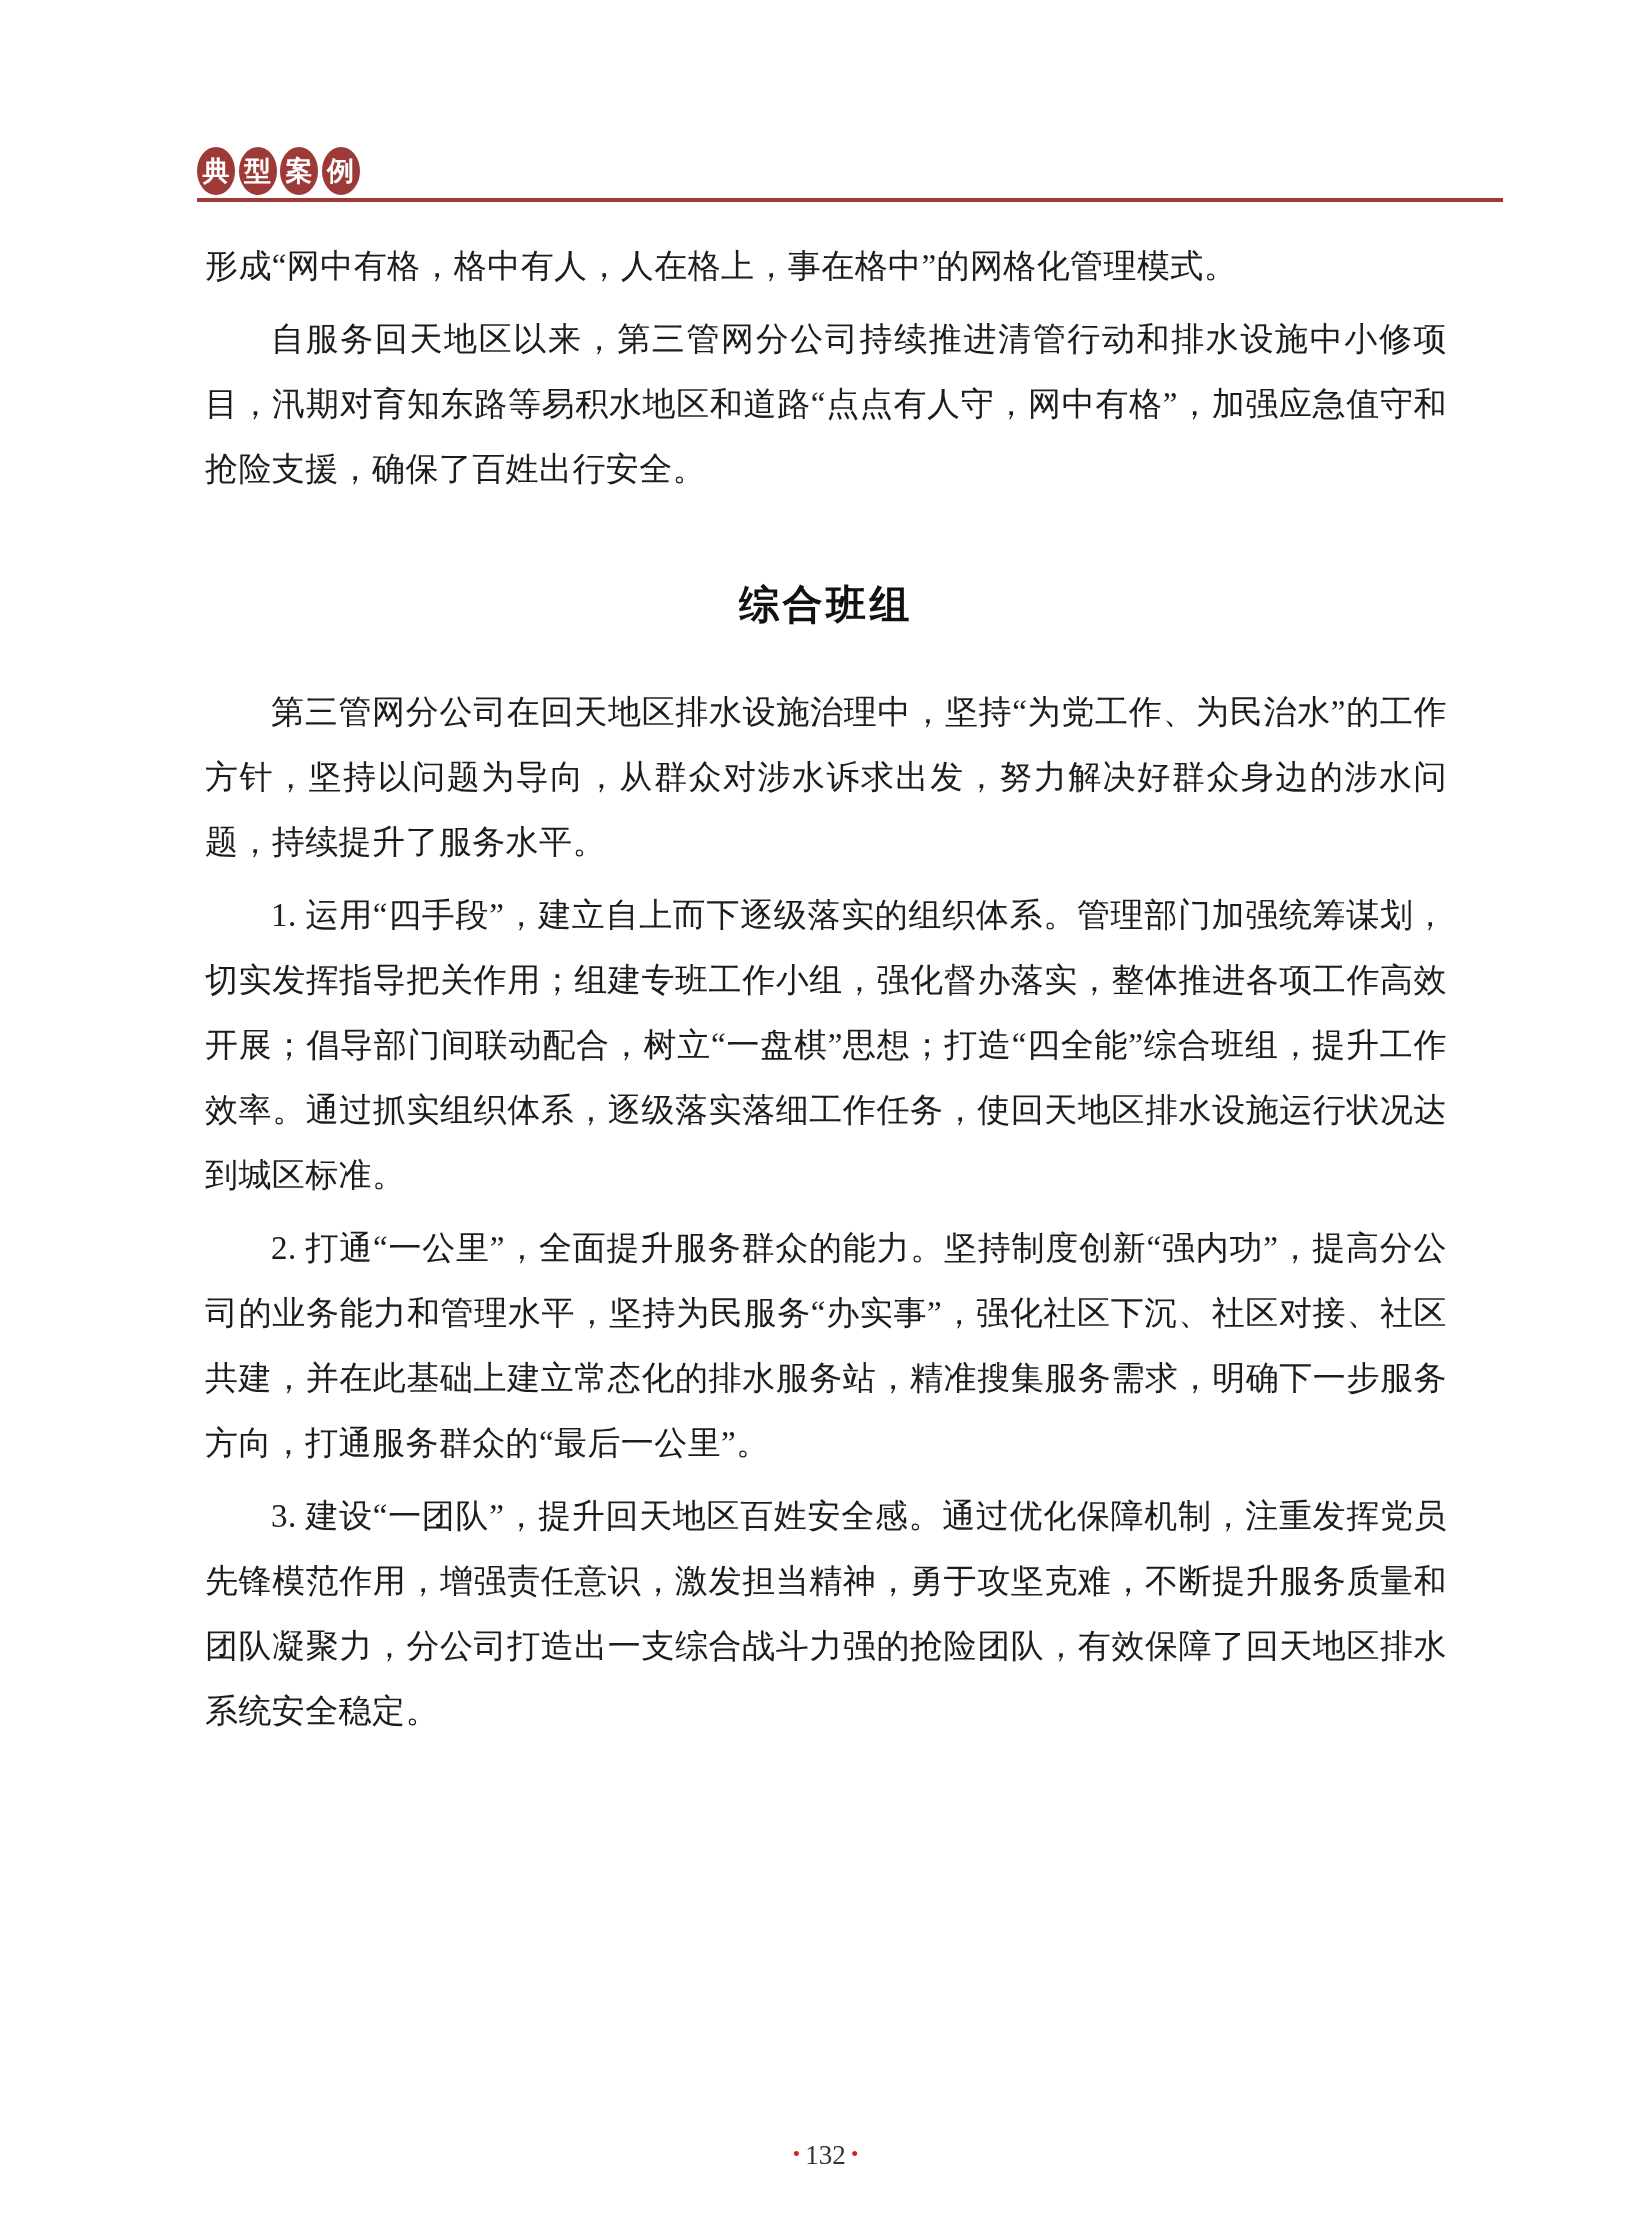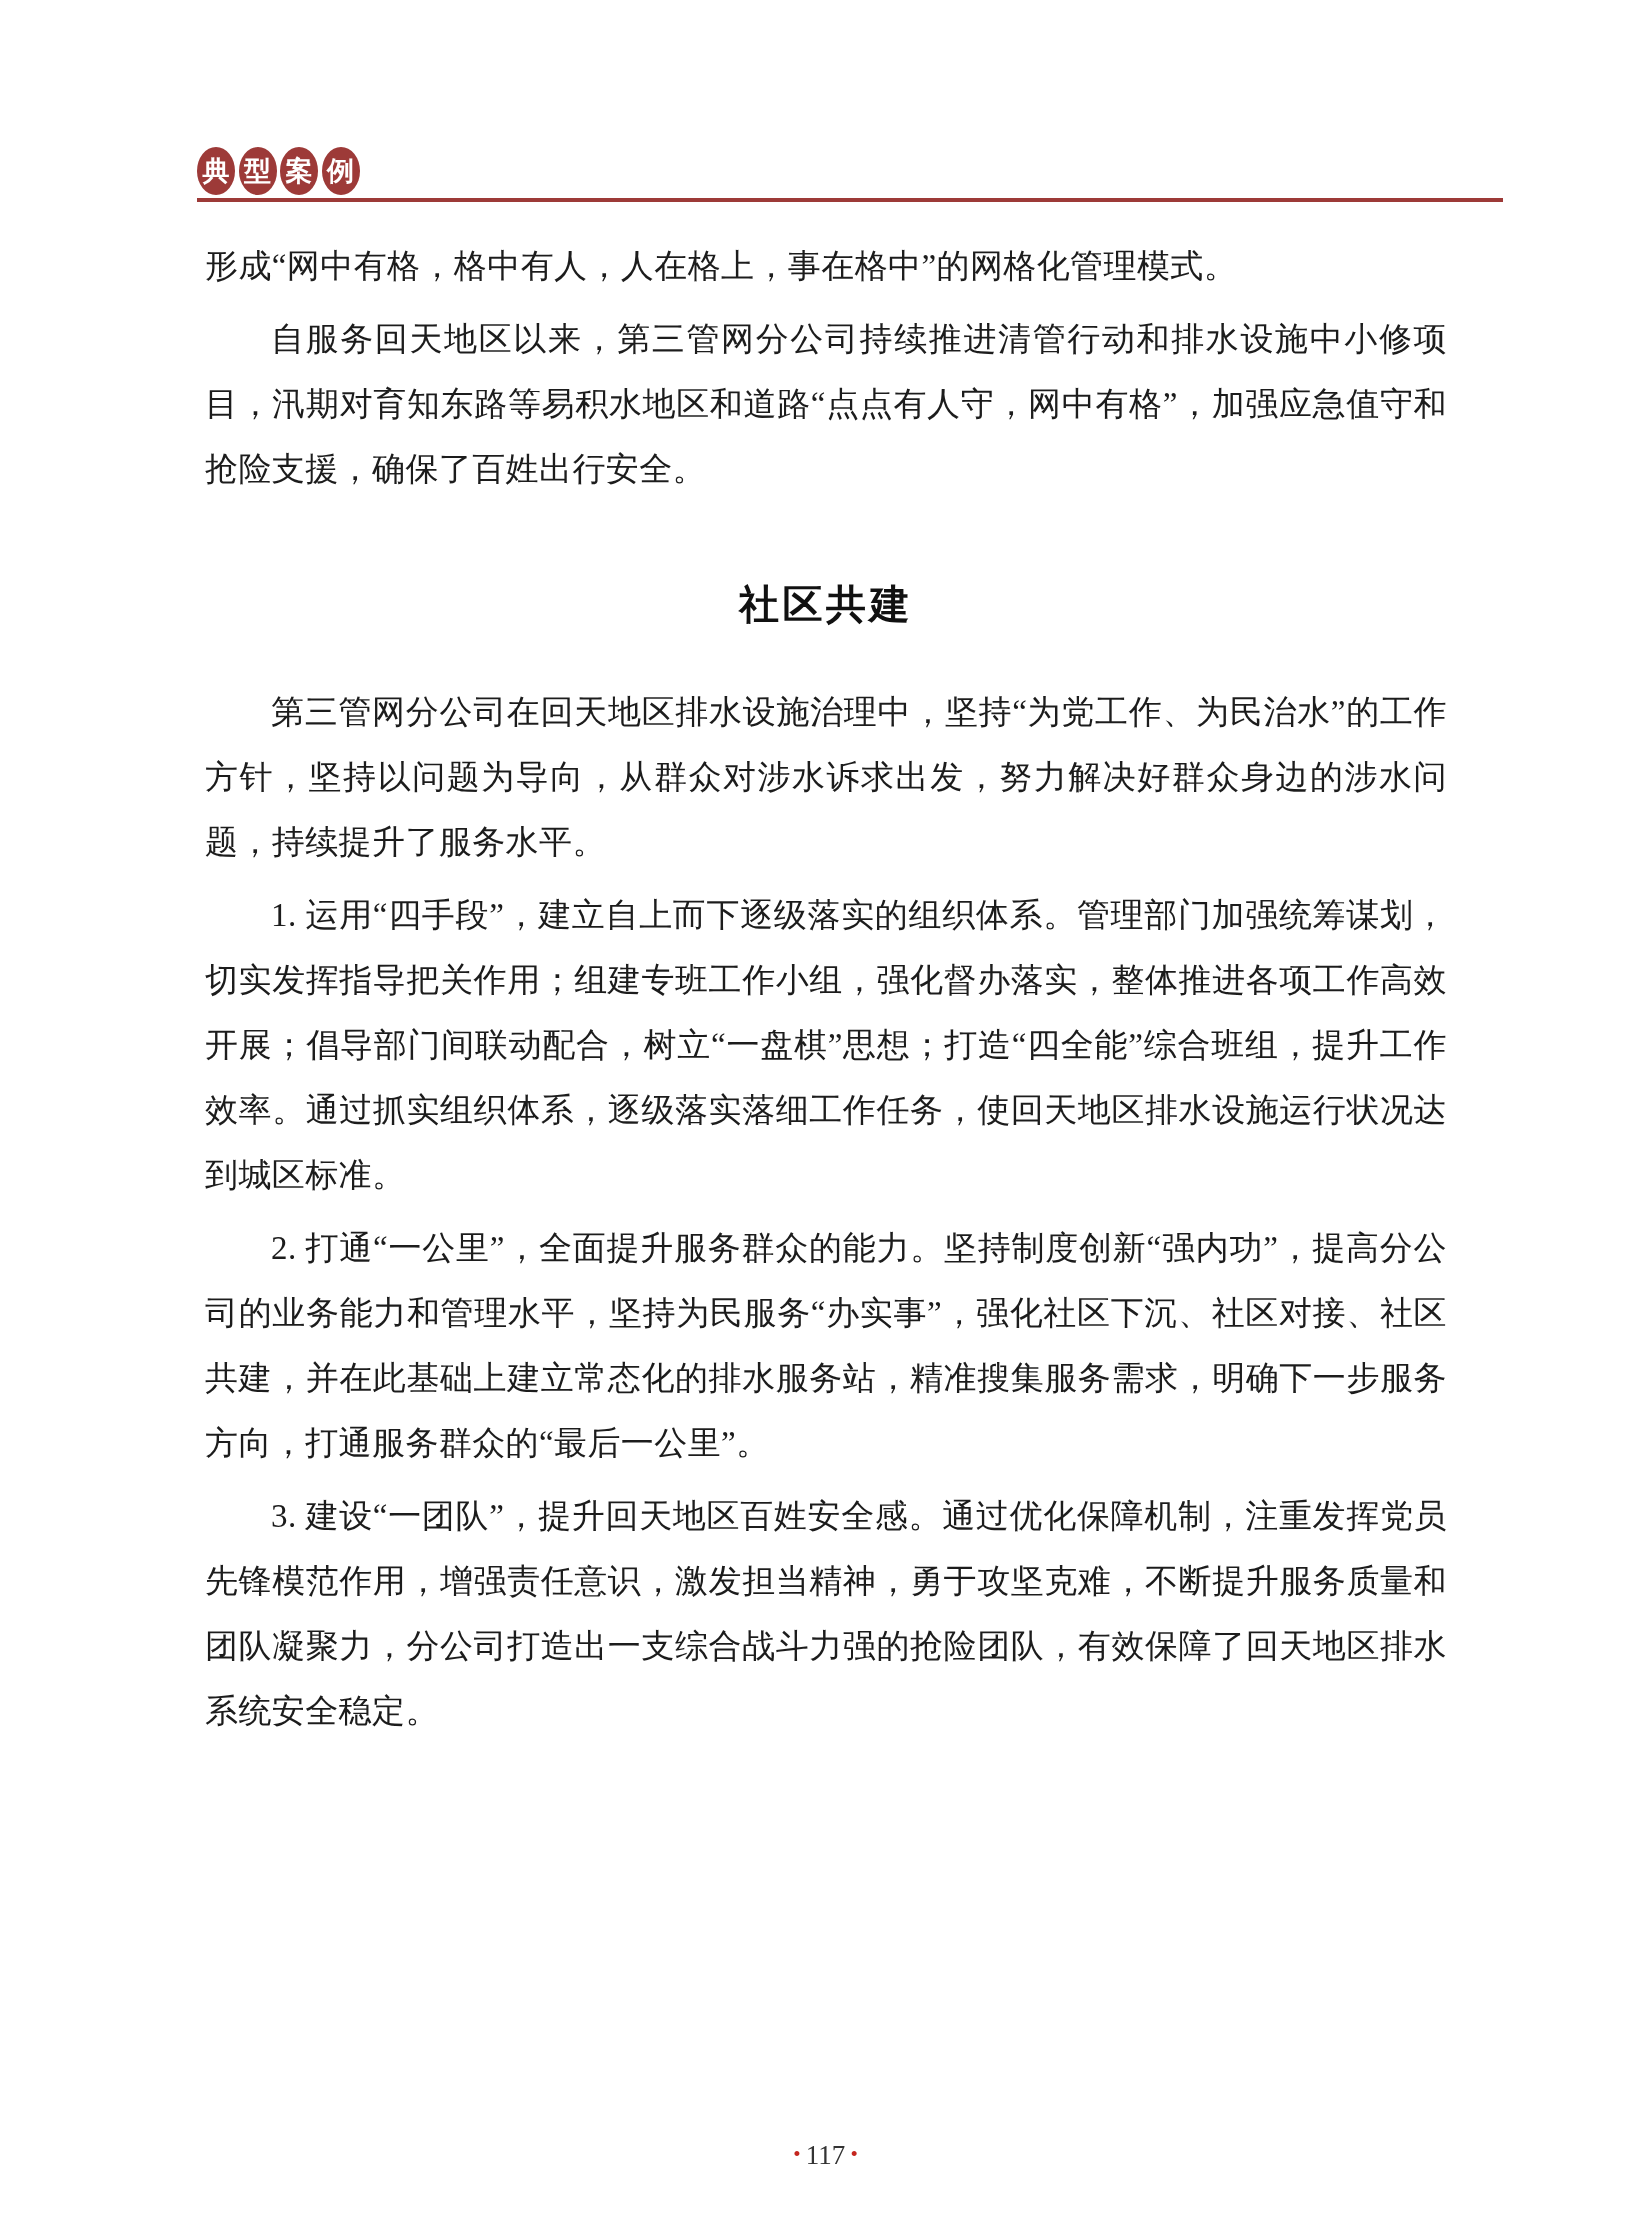--- a/index.html
+++ b/index.html
@@ -112,25 +112,25 @@
       <span class="badge">型</span>
       <span class="badge">案</span>
       <span class="badge">例</span>
     </div>
     <div class="header-rule"></div>
   </div>
 
   <div class="content">
     <p class="noindent">形成“网中有格，格中有人，人在格上，事在格中”的网格化管理模式。</p>
     <p>自服务回天地区以来，第三管网分公司持续推进清管行动和排水设施中小修项目，汛期对育知东路等易积水地区和道路“点点有人守，网中有格”，加强应急值守和抢险支援，确保了百姓出行安全。</p>
-    <h2 class="section-heading">社区共建</h2>
+    <h2 class="section-heading">综合班组</h2>
     <p>第三管网分公司在回天地区排水设施治理中，坚持“为党工作、为民治水”的工作方针，坚持以问题为导向，从群众对涉水诉求出发，努力解决好群众身边的涉水问题，持续提升了服务水平。</p>
     <p>1. 运用“四手段”，建立自上而下逐级落实的组织体系。管理部门加强统筹谋划，切实发挥指导把关作用；组建专班工作小组，强化督办落实，整体推进各项工作高效开展；倡导部门间联动配合，树立“一盘棋”思想；打造“四全能”综合班组，提升工作效率。通过抓实组织体系，逐级落实落细工作任务，使回天地区排水设施运行状况达到城区标准。</p>
     <p>2. 打通“一公里”，全面提升服务群众的能力。坚持制度创新“强内功”，提高分公司的业务能力和管理水平，坚持为民服务“办实事”，强化社区下沉、社区对接、社区共建，并在此基础上建立常态化的排水服务站，精准搜集服务需求，明确下一步服务方向，打通服务群众的“最后一公里”。</p>
     <p>3. 建设“一团队”，提升回天地区百姓安全感。通过优化保障机制，注重发挥党员先锋模范作用，增强责任意识，激发担当精神，勇于攻坚克难，不断提升服务质量和团队凝聚力，分公司打造出一支综合战斗力强的抢险团队，有效保障了回天地区排水系统安全稳定。</p>
   </div>
 
   <div class="footer">
-    <span class="dot">•</span><span>117</span><span class="dot">•</span>
+    <span class="dot">•</span><span>132</span><span class="dot">•</span>
   </div>
 
 </div>
 
 
 </body></html>

